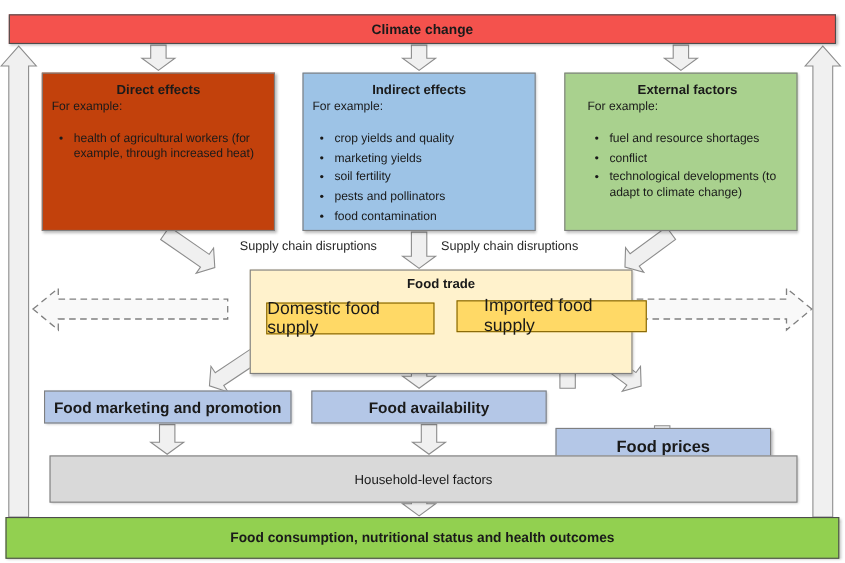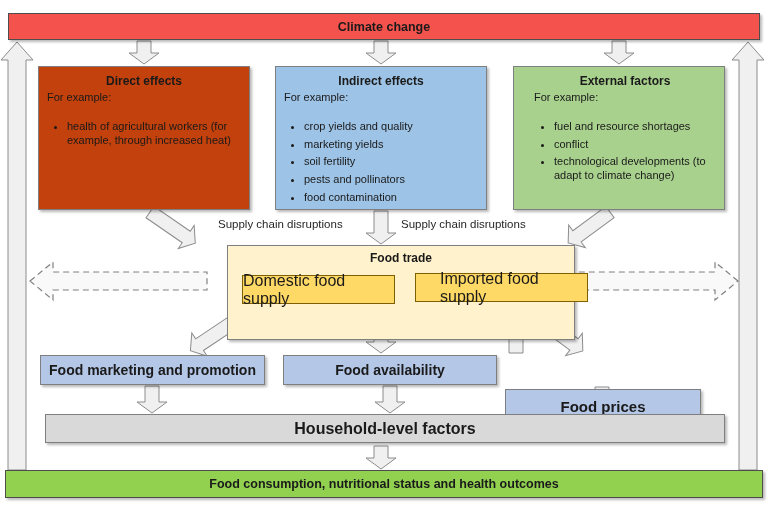--- a/index.html
+++ b/index.html
@@ -8,21 +8,21 @@
     font-family:"Liberation Sans", sans-serif;color:#1a1a1a;overflow:hidden;
   }
   #arrow-layer{position:absolute;left:0;top:0;width:768px;height:512px;z-index:1;}
   .box{position:absolute;z-index:2;box-sizing:border-box;}
   .shadow{box-shadow:1.5px 1.5px 2.5px rgba(0,0,0,0.28);}
   .banner{
     display:flex;align-items:center;justify-content:center;
     font-weight:bold;font-size:12.5px;border:1px solid #4d4d4d;
   }
   #climate-banner{left:8px;top:13px;width:752px;height:27px;background:#f4524d;}
-  #outcome-banner{left:5px;top:470px;width:758px;height:28px;background:#92d050;}
+  #outcome-banner{left:5px;top:470px;width:758px;height:38px;background:#92d050;}
   .effect-box{
     top:66px;width:212px;height:144px;border:1px solid #7f7f7f;
     padding:5px 8px 4px 8px;font-size:11px;line-height:1.25;
   }
   #direct-box{left:38px;background:#c2410c;}
   #indirect-box{left:275px;background:#9dc3e6;}
   #external-box{left:513px;background:#a9d18e;padding-left:20px;}
   .effect-title{text-align:center;font-weight:bold;font-size:12px;margin:2px 0 2px 0;}
   .effect-intro{margin:0 0 15px 0;}
   ul.bullets{margin:0;padding:0 0 0 20px;list-style:disc outside;}
@@ -43,23 +43,23 @@
   #domestic-box{left:14px;top:29px;width:151px;height:27px;}
   #imported-box{left:187px;top:27px;width:147px;height:27px;padding-left:24px;}
   .row-box{
     display:flex;align-items:center;justify-content:center;background:#b4c7e7;
     border:1px solid #7f7f7f;font-weight:bold;font-size:14px;
   }
   #marketing-box{left:40px;top:355px;width:225px;height:30px;}
   #availability-box{left:283px;top:355px;width:214px;height:30px;}
   #prices-box{left:505px;top:352px;width:196px;height:34px;font-size:15px;margin-top:37px;}
   #household-box{
-    left:45px;top:414px;width:680px;height:29px;background:#d9d9d9;
+    left:45px;top:414px;width:680px;height:43px;background:#d9d9d9;
     border:1px solid #7f7f7f;display:flex;align-items:center;justify-content:center;
-    font-weight:bold;font-size:16px;
+    font-weight:normal;font-size:12px;
   }
   .blockarrow{fill:#f0f0f0;stroke:#8c8c8c;stroke-width:1;}
   .dashedarrow{fill:#f9f9f9;stroke:#808080;stroke-width:1.2;stroke-dasharray:6 4;}
 </style>
 </head>
 <body>
 
 <div id="canvas">
 
   <svg id="arrow-layer" viewBox="0 0 768 512" xmlns="http://www.w3.org/2000/svg">

